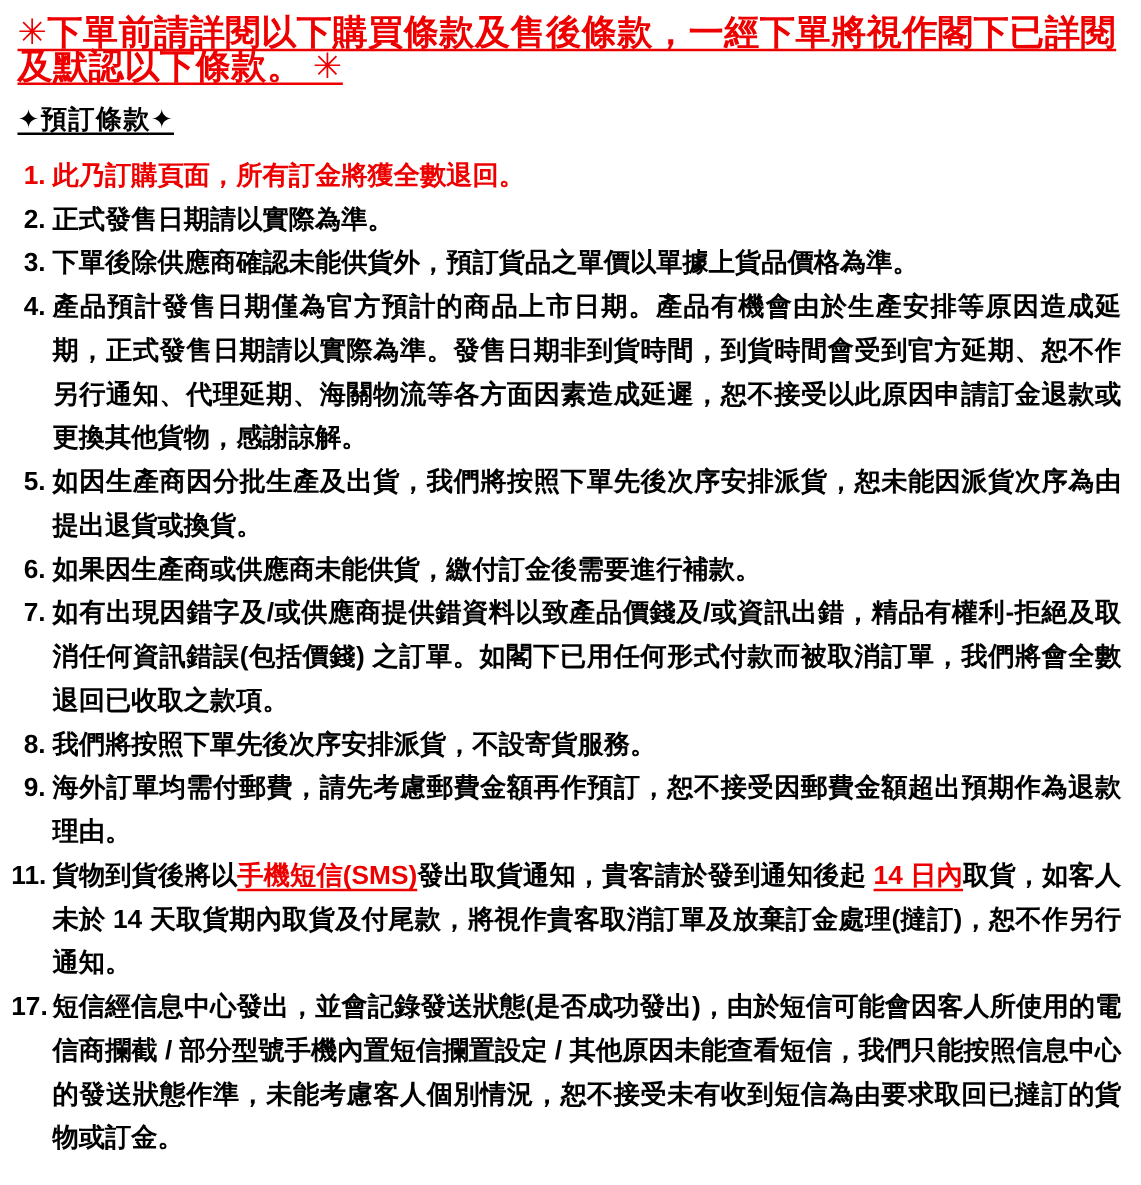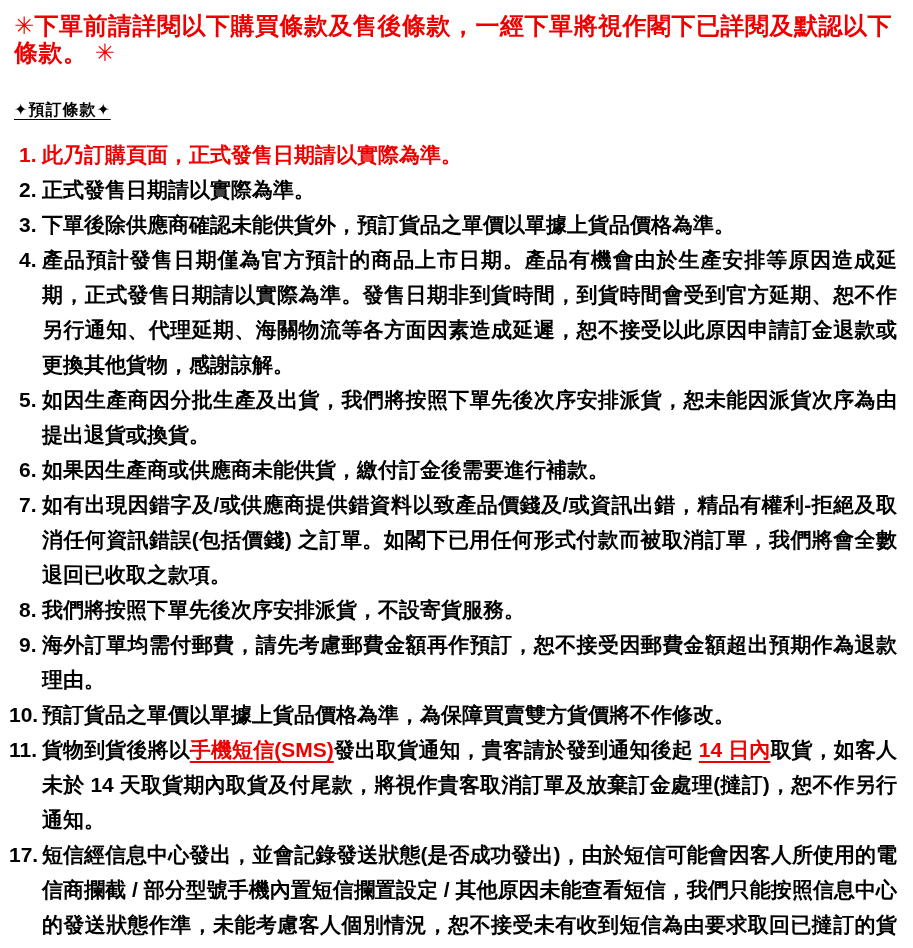--- a/index.html
+++ b/index.html
@@ -18,29 +18,30 @@
     width: 913px;
     min-height: 948px;
     background: var(--bg);
     padding: 12px 16px 14px 14px;
     font-family: "Liberation Sans", "DejaVu Sans", sans-serif;
     font-weight: 700;
     color: var(--ink);
   }
   .notice {
     color: var(--red);
-    font-size: 24px;
+    font-size: 28px;
     line-height: 27px;
+    text-decoration: underline;
     text-underline-offset: 4px;
-    margin-bottom: 31px;
+    margin-bottom: 17px;
     letter-spacing: 0.5px;
   }
   .section-title {
     color: var(--ink);
-    font-size: 16px;
+    font-size: 21px;
     line-height: 26px;
     text-decoration: underline;
     text-underline-offset: 4px;
     margin-bottom: 14px;
     letter-spacing: 1px;
   }
   ol.terms {
     list-style: none;
     margin: 0;
     padding: 0;
@@ -79,21 +80,21 @@
 <body>
 
 <div class="page">
   <div class="notice">✳下單前請詳閱以下購買條款及售後條款，一經下單將視作閣下已詳閱及默認以下條款。 ✳</div>
 
   <div class="section-title">✦預訂條款✦</div>
 
   <ol class="terms" id="terms-list">
       <li class="red">
         <span class="num">1.</span>
-        <span class="body"><span>此乃訂購頁面，正式發售日期請以實際為準。</span></span>
+        <span class="body"><span>此乃訂購頁面，所有訂金將獲全數退回。</span></span>
       </li>
       <li>
         <span class="num">2.</span>
         <span class="body"><span>正式發售日期請以實際為準。</span></span>
       </li>
       <li>
         <span class="num">3.</span>
         <span class="body"><span>下單後除供應商確認未能供貨外，預訂貨品之單價以單據上貨品價格為準。</span></span>
       </li>
       <li>
@@ -114,24 +115,20 @@
       </li>
       <li>
         <span class="num">8.</span>
         <span class="body"><span>我們將按照下單先後次序安排派貨，不設寄貨服務。</span></span>
       </li>
       <li>
         <span class="num">9.</span>
         <span class="body"><span>海外訂單均需付郵費，請先考慮郵費金額再作預訂，恕不接受因郵費金額超出預期作為退款理由。</span></span>
       </li>
       <li class="wide">
-        <span class="num">10.</span>
-        <span class="body"><span>預訂貨品之單價以單據上貨品價格為準，為保障買賣雙方貨價將不作修改。</span></span>
-      </li>
-      <li class="wide">
         <span class="num">11.</span>
         <span class="body"><span>貨物到貨後將以</span><span class="red-underline">手機短信(SMS)</span><span>發出取貨通知，貴客請於發到通知後起 </span><span class="red-underline">14 日內</span><span>取貨，如客人未於 14 天取貨期內取貨及付尾款，將視作貴客取消訂單及放棄訂金處理(撻訂)，恕不作另行通知。</span></span>
       </li>
       <li class="wide">
         <span class="num">17.</span>
         <span class="body"><span>短信經信息中心發出，並會記錄發送狀態(是否成功發出)，由於短信可能會因客人所使用的電信商攔截 / 部分型號手機內置短信攔置設定 / 其他原因未能查看短信，我們只能按照信息中心的發送狀態作準，未能考慮客人個別情況，恕不接受未有收到短信為由要求取回已撻訂的貨物或訂金。</span></span>
       </li>
     </ol>
 </div>
 

